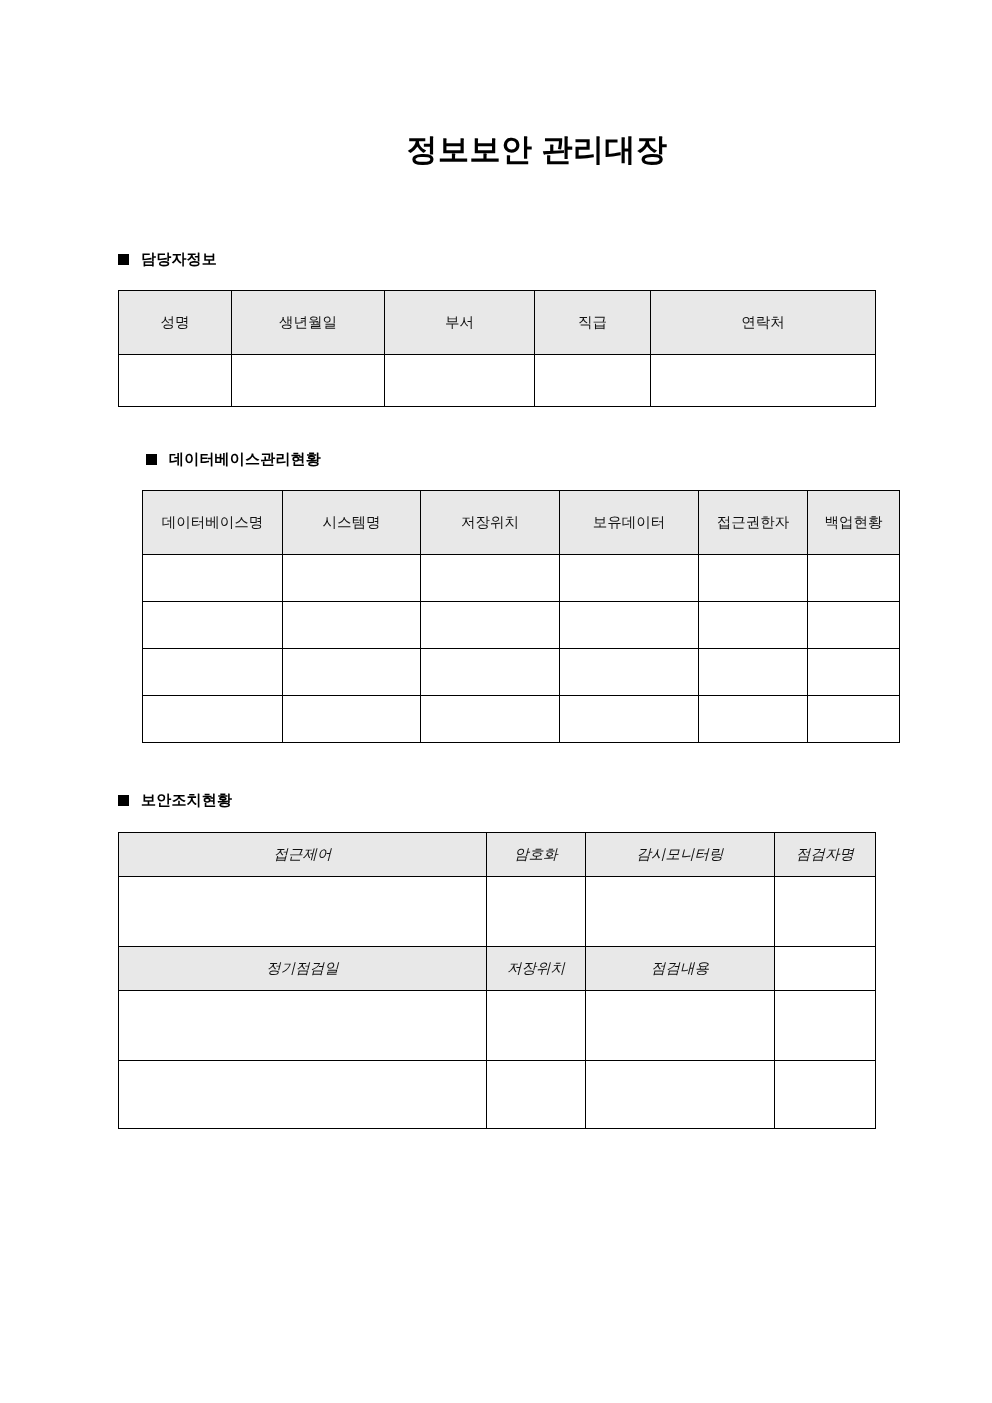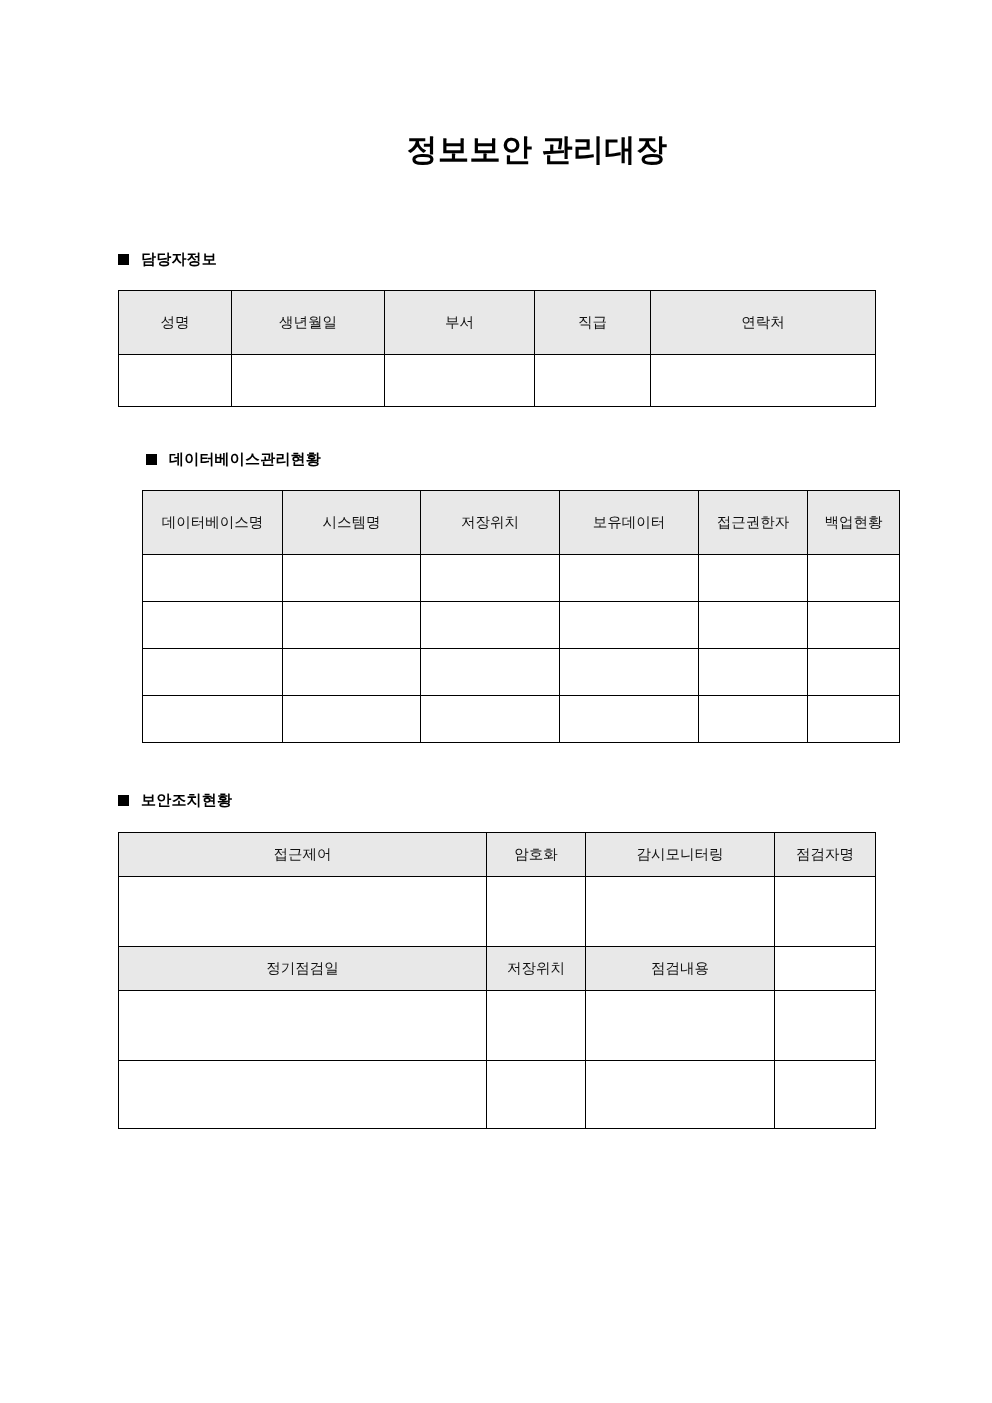--- a/index.html
+++ b/index.html
@@ -83,21 +83,21 @@
   }
   td.hcell {
     background: #e8e8e8;
   }
   td.blank {
     background: #ffffff;
   }
 
   #table-person  { top: 290px; }
   #table-db      { top: 490px; margin-left: 24px; }
-  #table-measure { top: 832px; }
+  #table-measure { top: 832px; font-style: italic; }
 
   .r-h44 { height: 44px; }
   .r-h48 { height: 64px; }
   .r-h47 { height: 47px; }
   .r-h52 { height: 52px; }
   .r-h70 { height: 70px; }
   .r-h68 { height: 68px; }
 </style>
 </head>
 <body>

